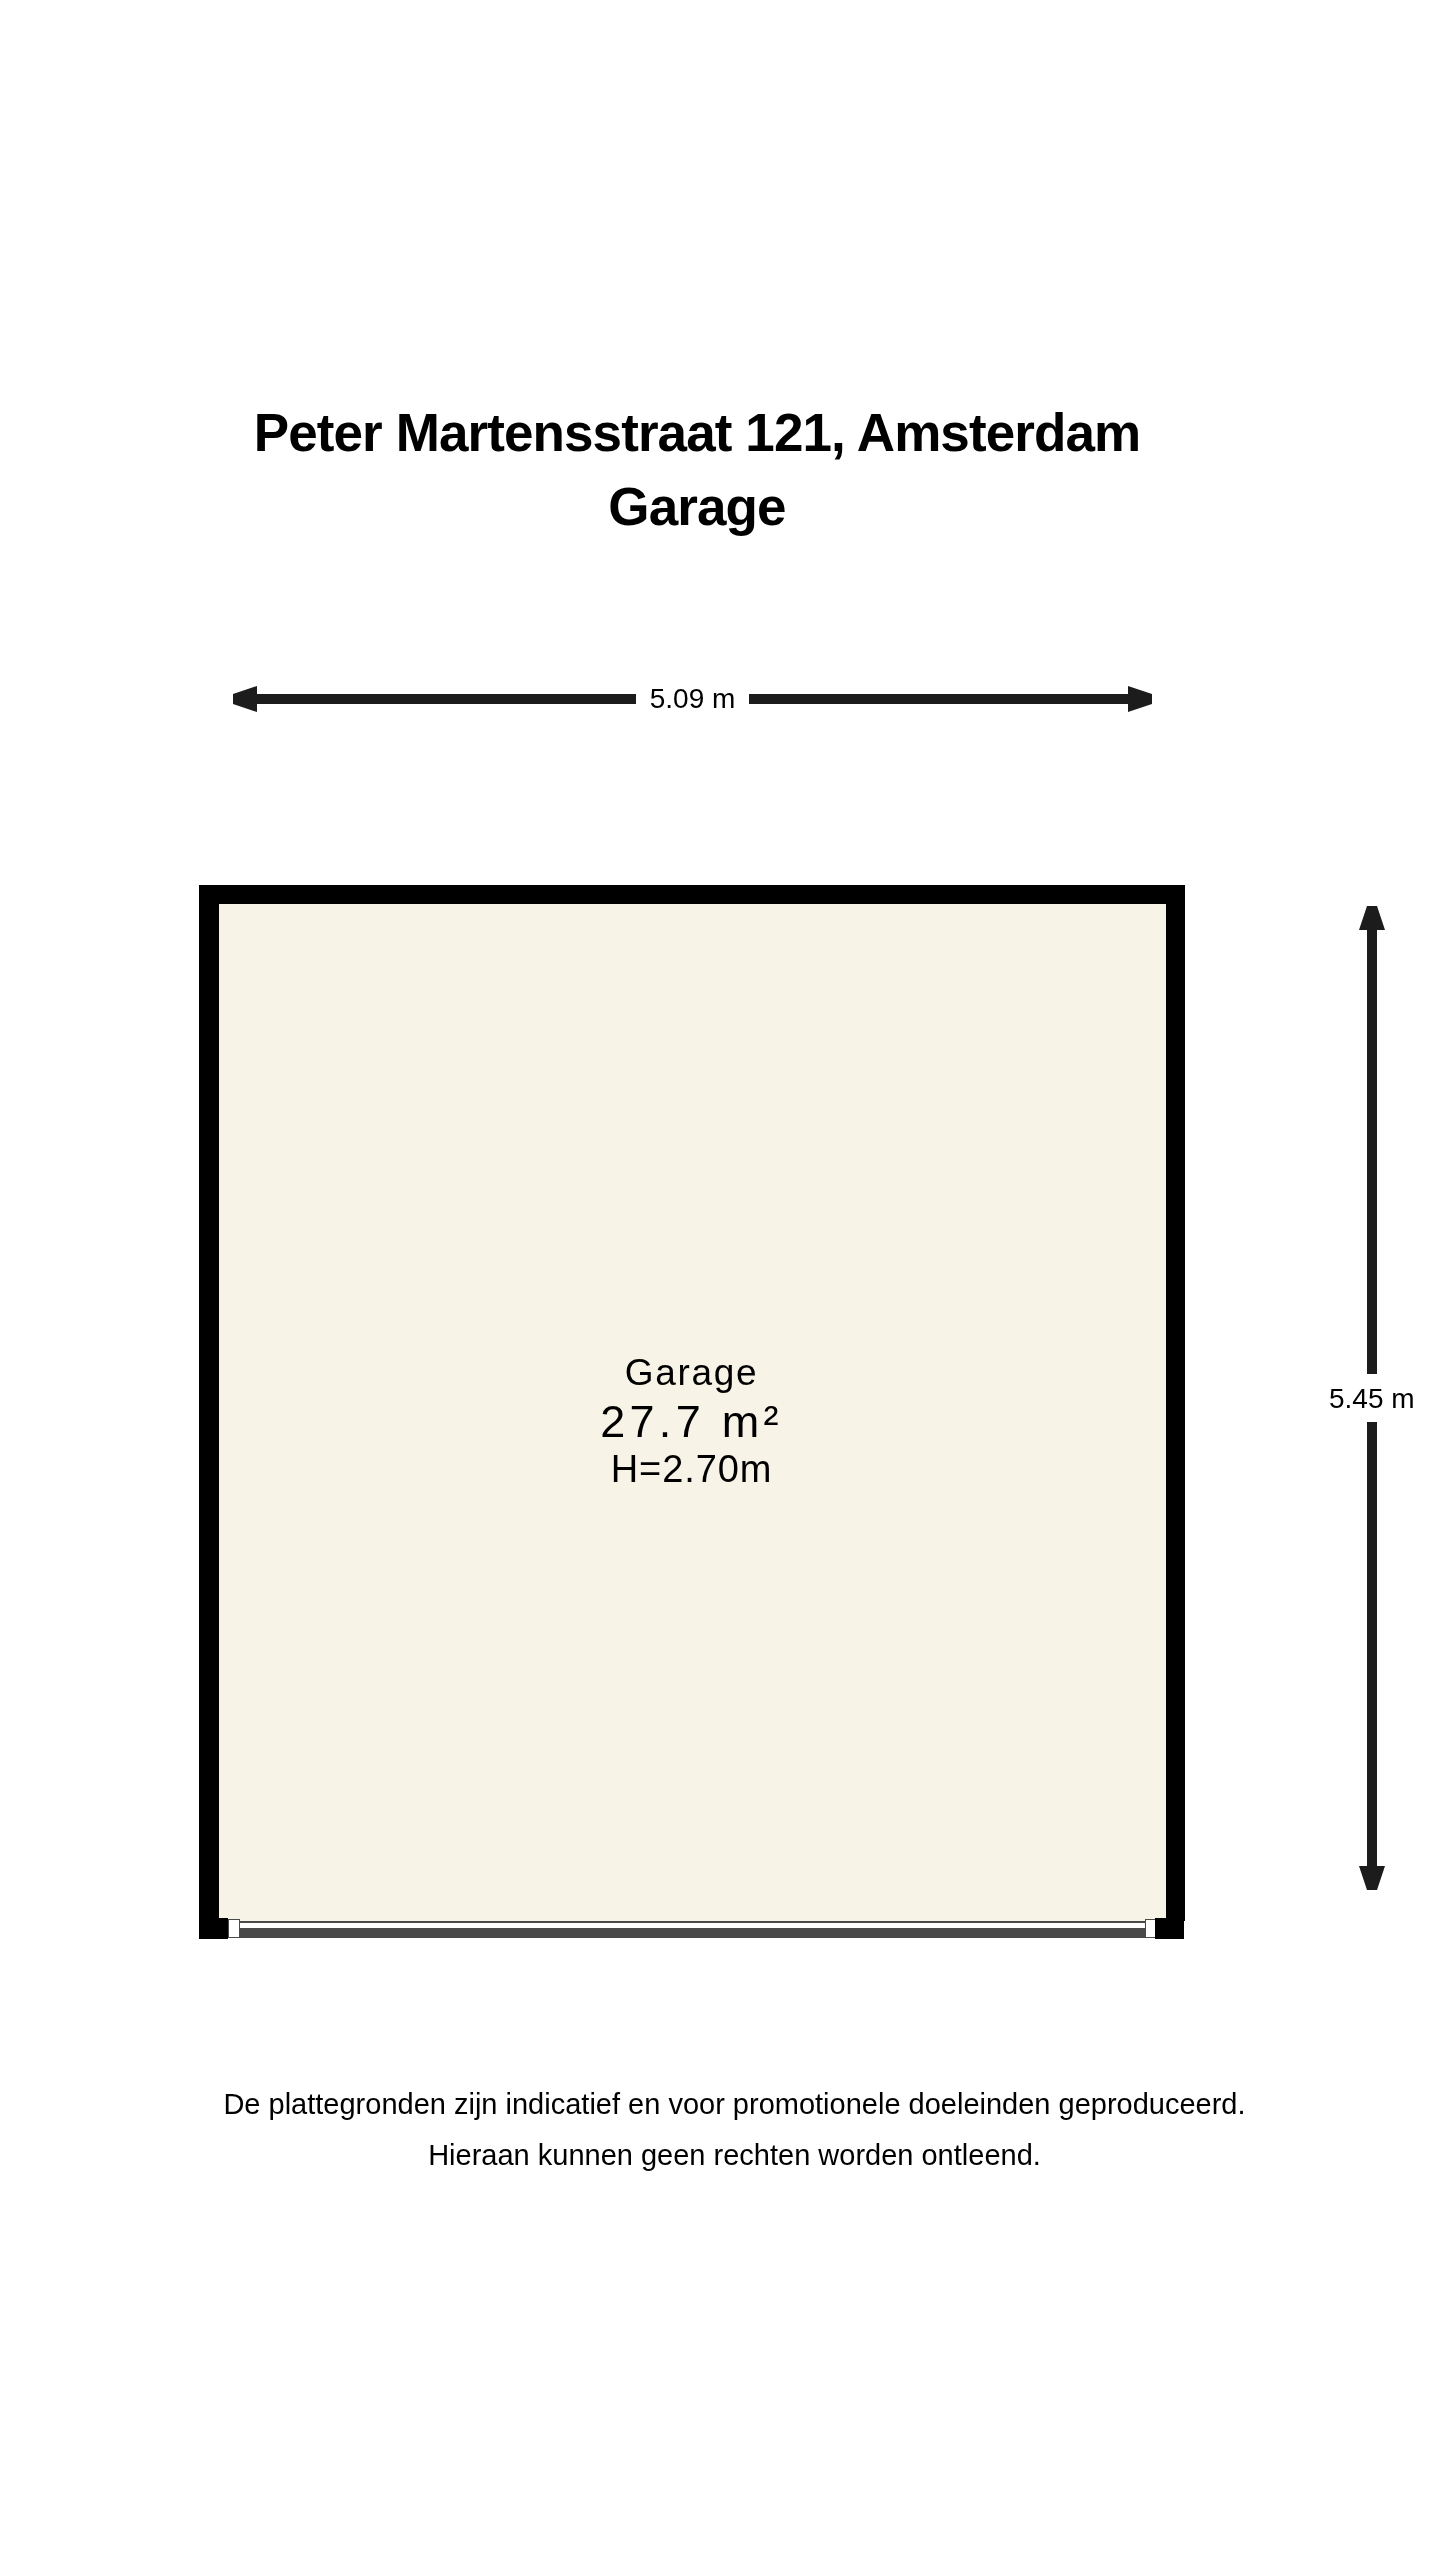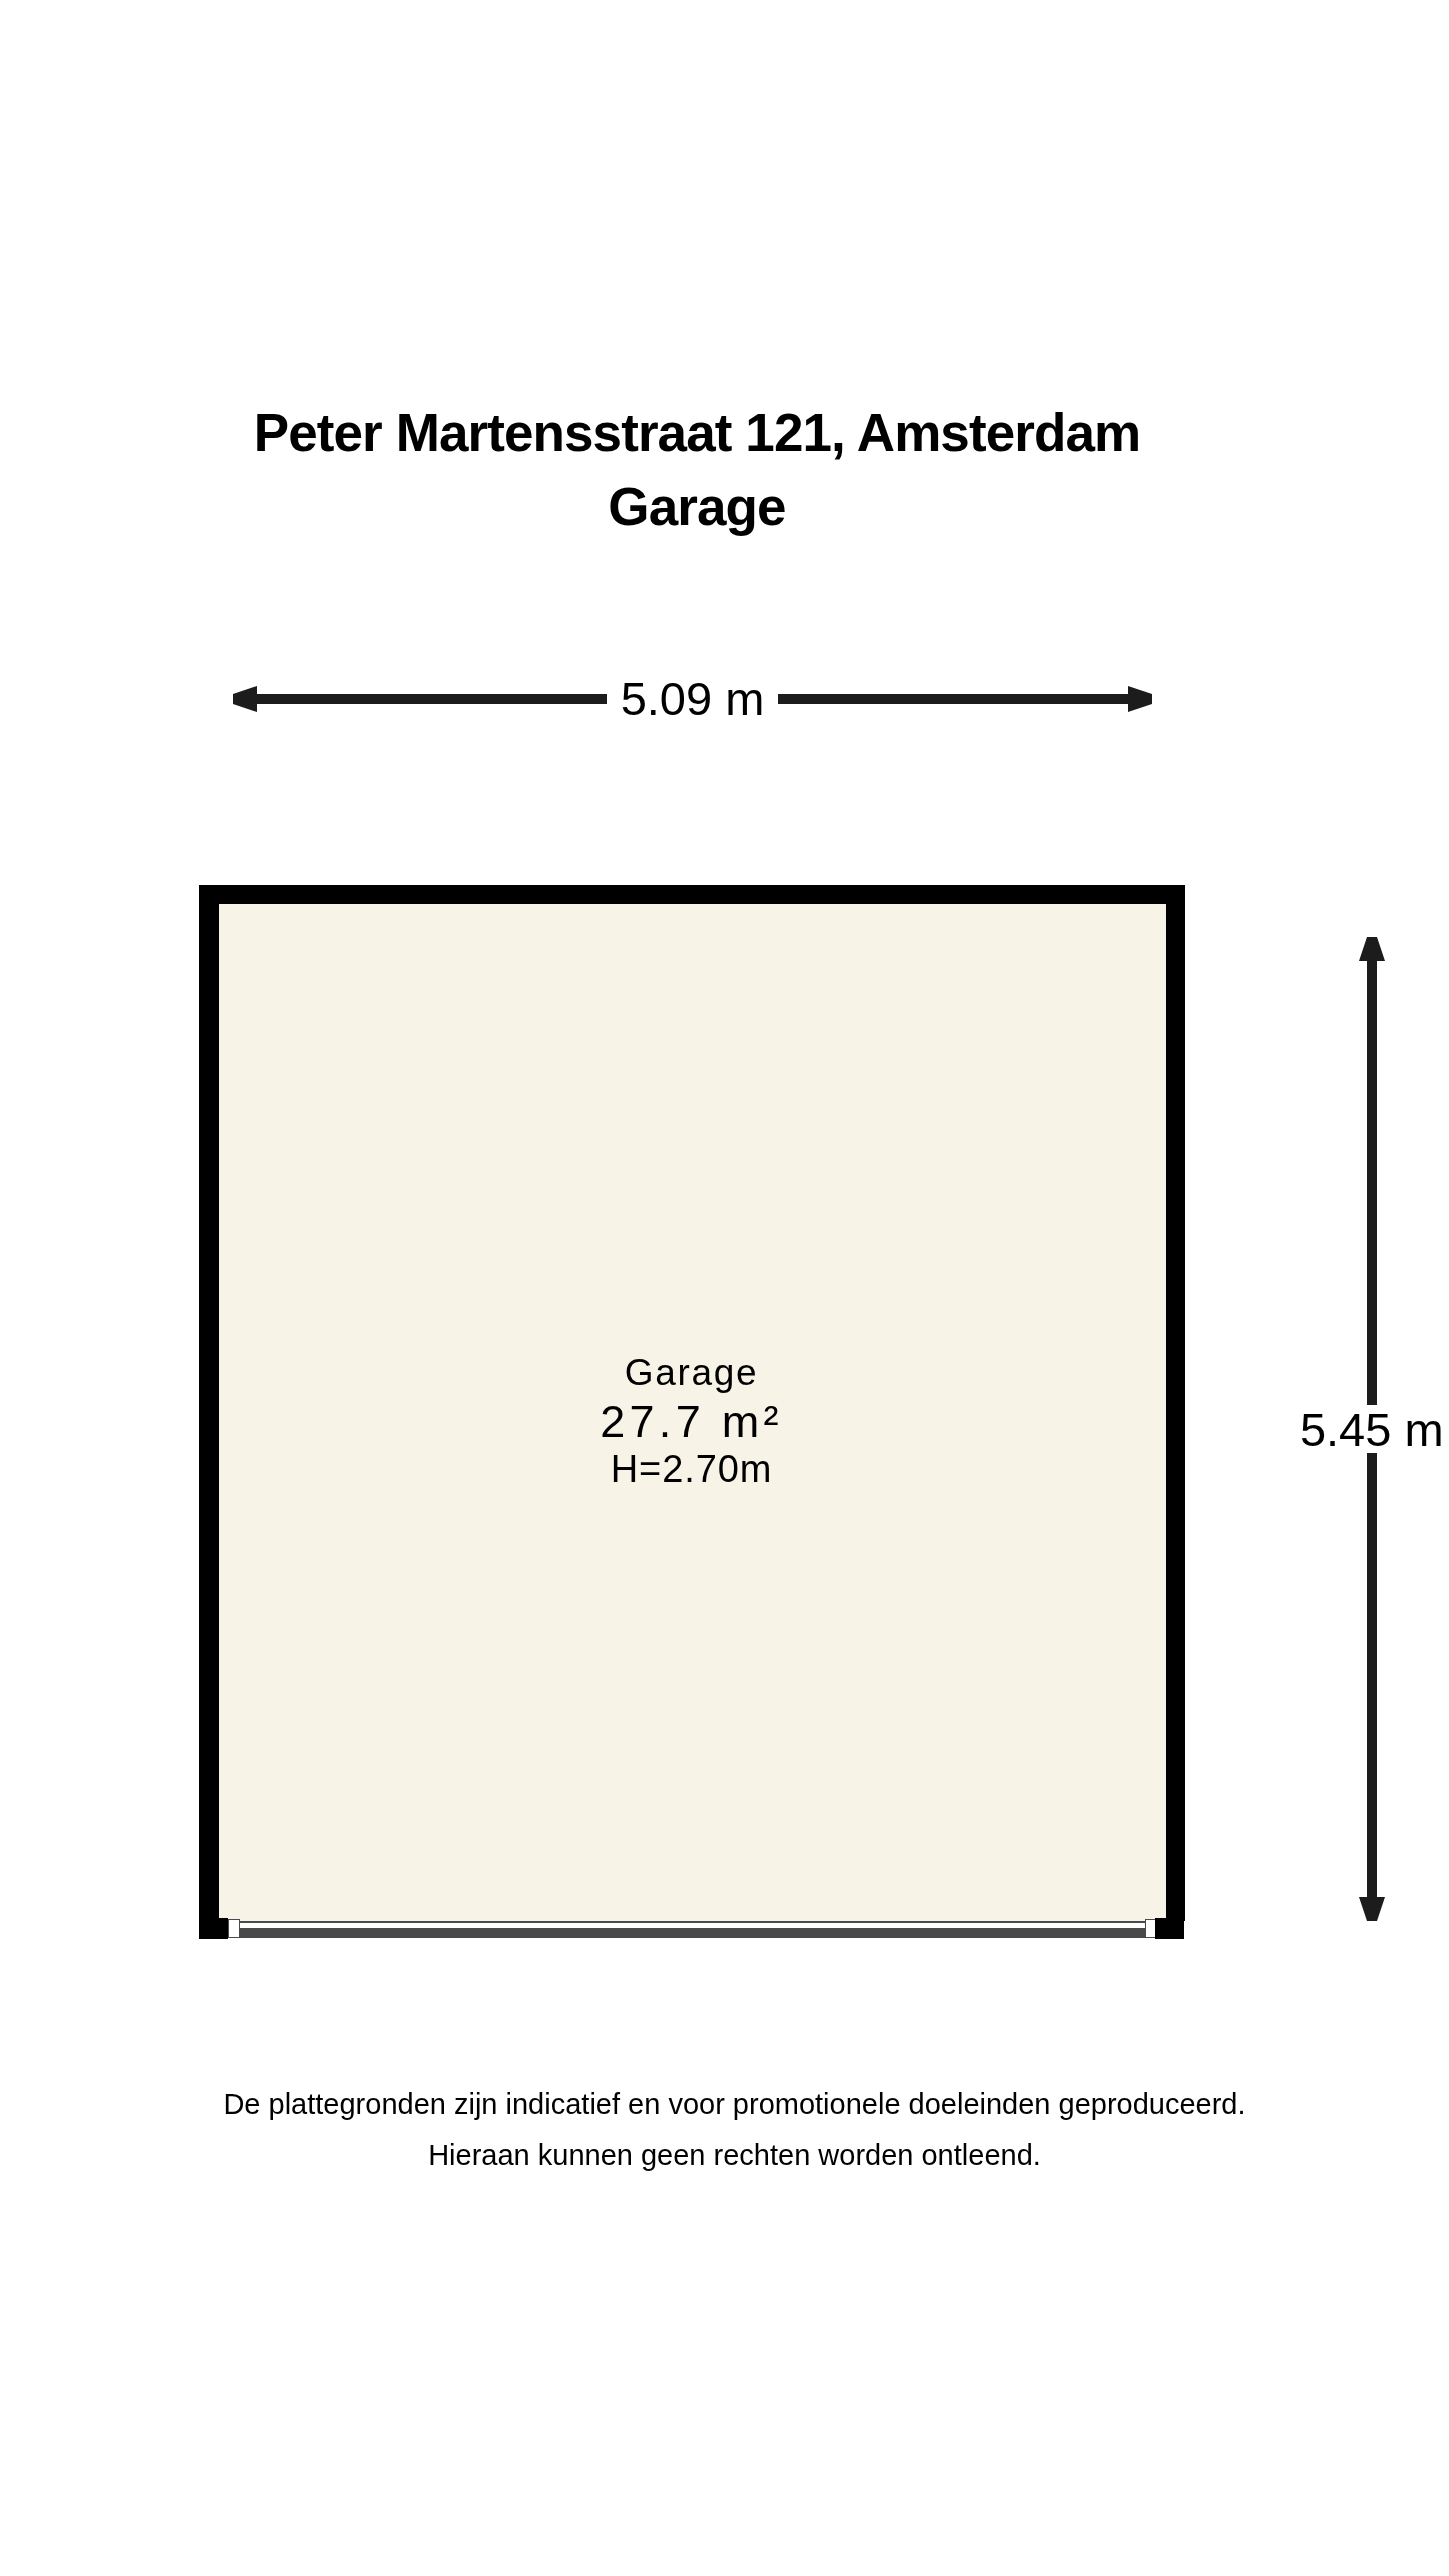--- a/index.html
+++ b/index.html
@@ -12,21 +12,21 @@
   .page{position:relative;width:1449px;height:2576px;background:#ffffff;overflow:hidden;}
 
   
   .title{position:absolute;left:0;top:381px;width:1374px;text-align:center;
          font-weight:bold;font-size:53px;line-height:64px;letter-spacing:-0.9px;}
 
   
   .hdim{position:absolute;left:208px;top:675px;width:949px;height:27.5px;
         display:flex;align-items:center;}
   .dline{flex:1;height:2.6px;background:var(--dim-line);}
-  .dlabel{font-size:47px;line-height:35px;white-space:nowrap;padding:0 13.7px;}
+  .dlabel{font-size:28px;line-height:35px;white-space:nowrap;padding:0 13.7px;}
   .ah{width:0;height:0;flex:none;}
   .ah-left{border-top:8.6px solid transparent;border-bottom:8.6px solid transparent;
            border-right:24px solid var(--dim-line);}
   .ah-right{border-top:8.6px solid transparent;border-bottom:8.6px solid transparent;
             border-left:24px solid var(--dim-line);}
 
   
   .room{position:absolute;left:189px;top:875px;width:986px;height:1036px;
         background:var(--floor);border:19px solid var(--wall);
         border-left-width:20px;border-bottom:none;}
@@ -43,21 +43,21 @@
             background:var(--door-line);}
   .jamb{position:absolute;top:1909px;width:10.3px;height:19px;background:#ffffff;
         border:1.7px solid var(--door-line);}
   .jamb-left{left:218px;}
   .jamb-right{left:1135px;}
   .cblock{position:absolute;top:1908px;width:29px;height:20.6px;background:var(--wall);}
   .cblock-left{left:189px;}
   .cblock-right{left:1145px;}
 
   
-  .vdim{position:absolute;left:1348px;top:912px;width:27.5px;height:1014px;
+  .vdim{position:absolute;left:1348px;top:881px;width:27.5px;height:1014px;
         display:flex;flex-direction:column;align-items:center;}
   .vline{flex:1;width:2.6px;background:var(--dim-line);}
   .vlabel{flex:none;padding:6.9px 0;}
   .av{width:0;height:0;flex:none;}
   .av-up{border-left:8.6px solid transparent;border-right:8.6px solid transparent;
          border-bottom:24px solid var(--dim-line);}
   .av-down{border-left:8.6px solid transparent;border-right:8.6px solid transparent;
            border-top:24px solid var(--dim-line);}
 
   

